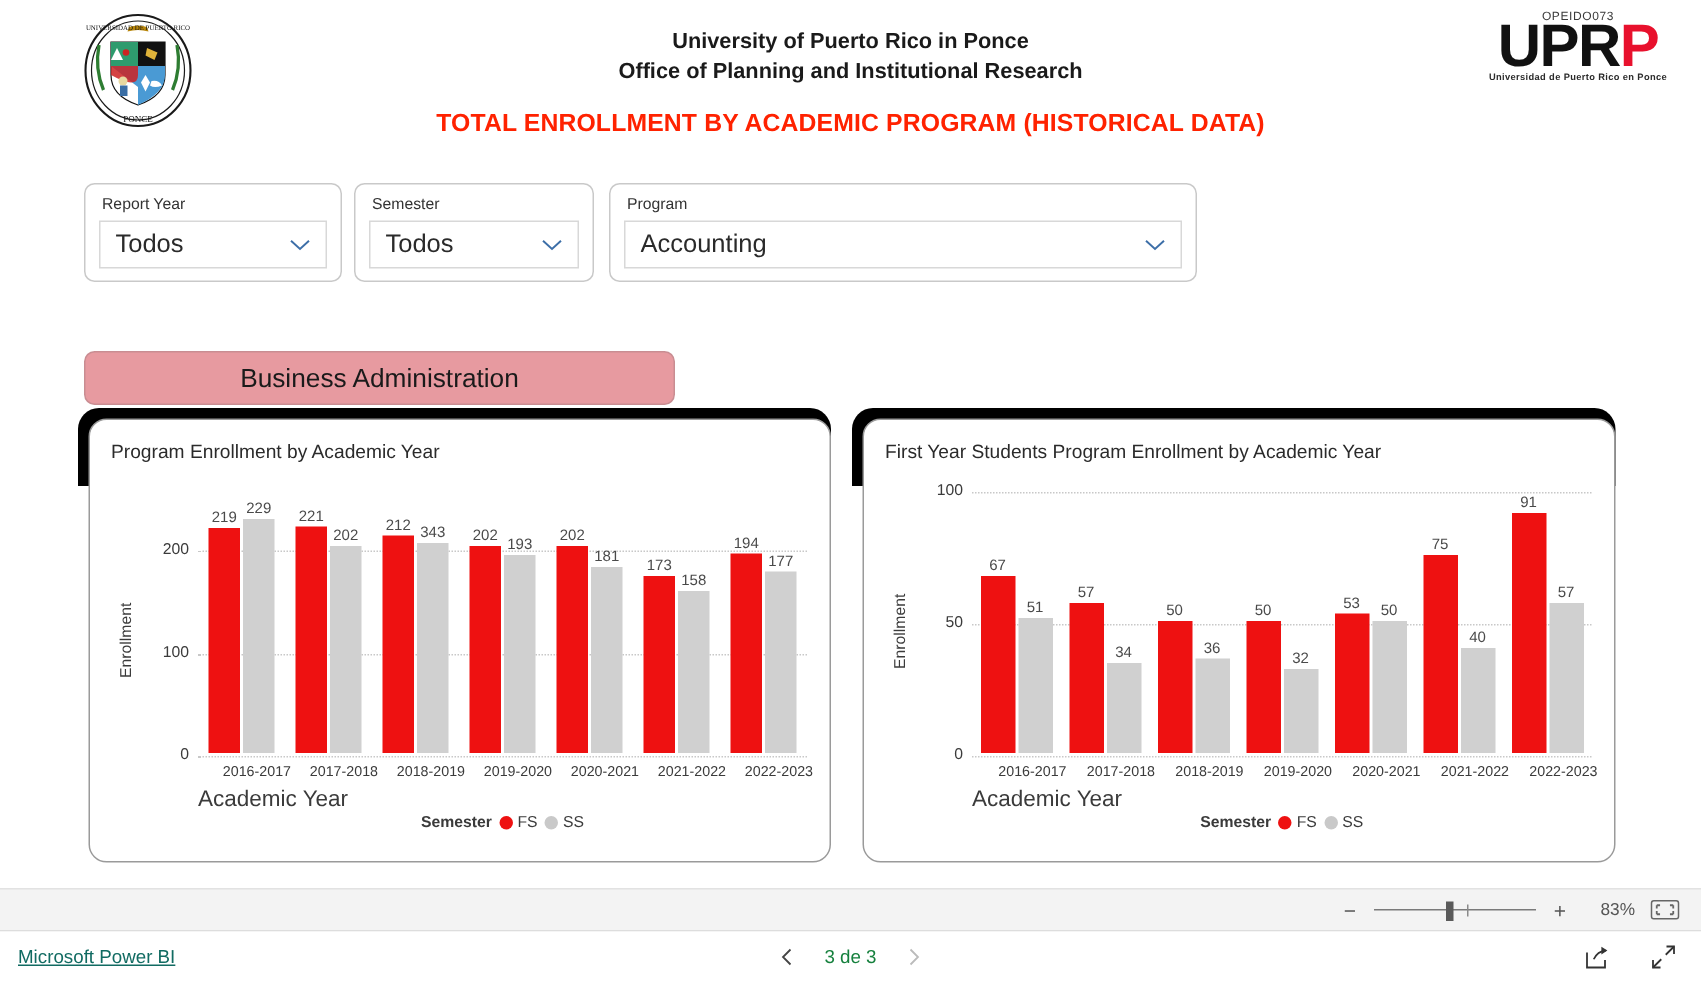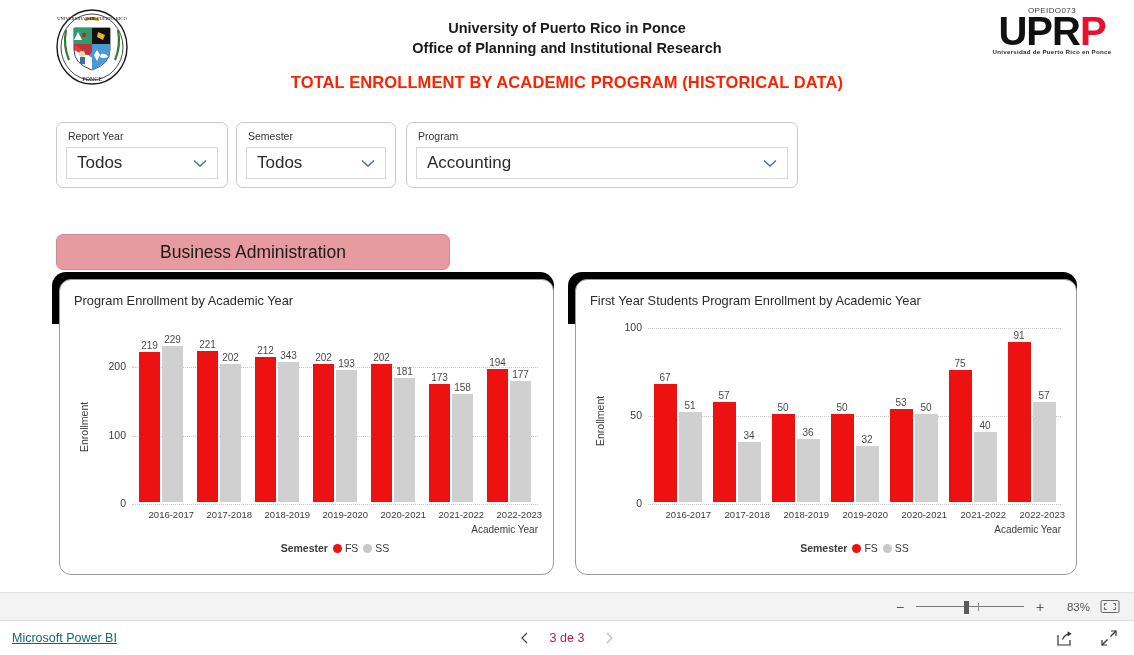--- a/index.html
+++ b/index.html
@@ -65,21 +65,21 @@
   .chart { position: absolute; left: 0; top: 34px; right: 0; bottom: 0; }
   .y-axis-title { position: absolute; font-size: 10.5px; color: #3b3b3b;
     transform: rotate(-90deg); transform-origin: 0 0; white-space: nowrap; }
   .ytick { position: absolute; font-size: 10.5px; color: #3b3b3b; text-align: right; }
   .gridline { position: absolute; border-top: 1px dotted #c8c8c8; }
   .bar { position: absolute; bottom: 0; }
   .bar.fs { background: #ee1111; }
   .bar.ss { background: #d0d0d0; }
   .bar-label { position: absolute; font-size: 10px; color: #4a4a4a; text-align: center; white-space: nowrap; }
   .xtick { position: absolute; font-size: 9.5px; color: #3b3b3b; text-align: right; white-space: nowrap; }
-  .x-axis-title { position: absolute; font-size: 10px; color: #3b3b3b; text-align: right; white-space: nowrap; }
+  .x-axis-title { position: absolute; font-size: 15px; color: #3b3b3b; text-align: left; white-space: nowrap; }
   .legend { position: absolute; display: flex; align-items: center; gap: 5px; font-size: 10.5px; color: #3b3b3b; }
   .legend b { font-weight: bold; }
   .swatch { width: 9px; height: 9px; border-radius: 50%; display: inline-block; }
   .sw-fs { background: #ee1111; }
   .sw-ss { background: #c9c9c9; }
   .legend-item { display: flex; align-items: center; gap: 3px; }
 
   
   .zoombar { position: absolute; left: 0; top: 592px; width: 1134px; height: 29px;
     background: #f3f3f3; border-top: 1px solid #e2e2e2; border-bottom: 1px solid #dddddd;
@@ -90,21 +90,21 @@
   .slider-thumb { position: absolute; left: 48px; top: 1px; width: 5px; height: 13px; background: #5a5a5a; }
   .slider-tick { position: absolute; left: 62px; top: 3px; width: 1px; height: 8px; background: #8a8a8a; }
   .zoom-pct { font-size: 11.5px; color: #555555; width: 34px; text-align: right; }
   .fit-icon { width: 20px; height: 15px; }
 
   .statusbar { position: absolute; left: 0; top: 621px; width: 1134px; height: 34px;
     background: #ffffff; display: flex; align-items: center; }
   .pbi-link { position: absolute; left: 12px; font-size: 12.5px; color: #116b62;
     text-decoration: underline; white-space: nowrap; }
   .pager { position: absolute; left: 0; right: 0; display: flex; align-items: center; justify-content: center; gap: 18px; }
-  .pager-text { font-size: 12.5px; color: #be185d; }
+  .pager-text { font-size: 12.5px; color: #15803d; }
   .pg-arrow { width: 14px; height: 14px; }
   .status-actions { position: absolute; right: 16px; display: flex; align-items: center; gap: 26px; }
   .act-icon { width: 18px; height: 18px; }
 </style>
 </head>
 <body>
 
 <div id="root">
 
   <div class="canvas">

